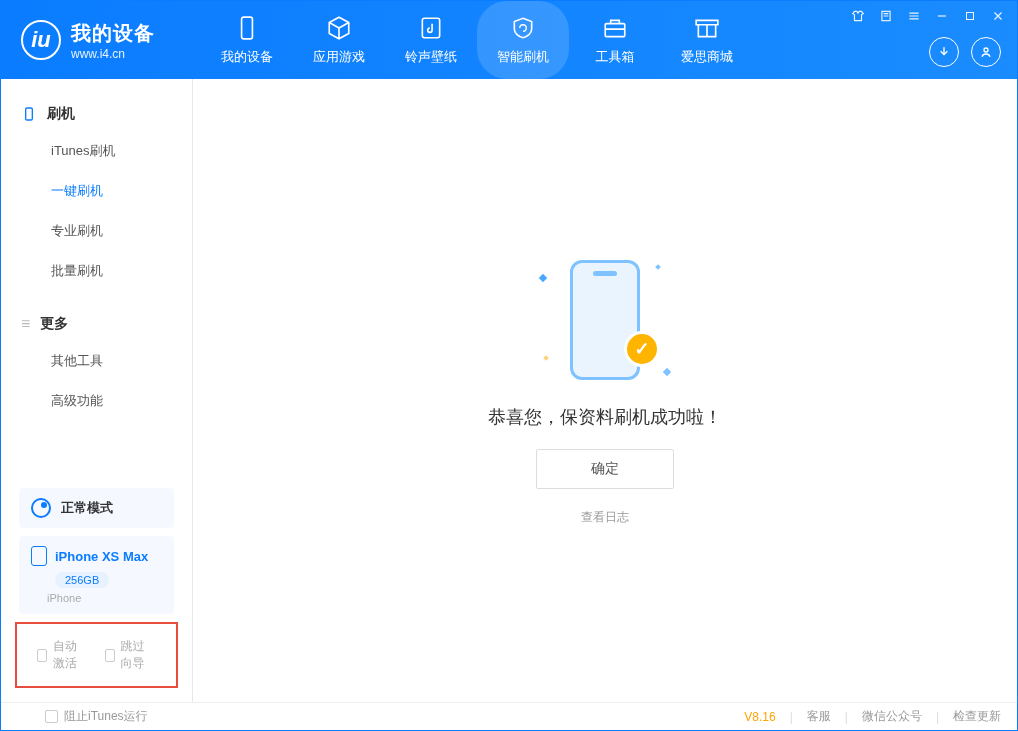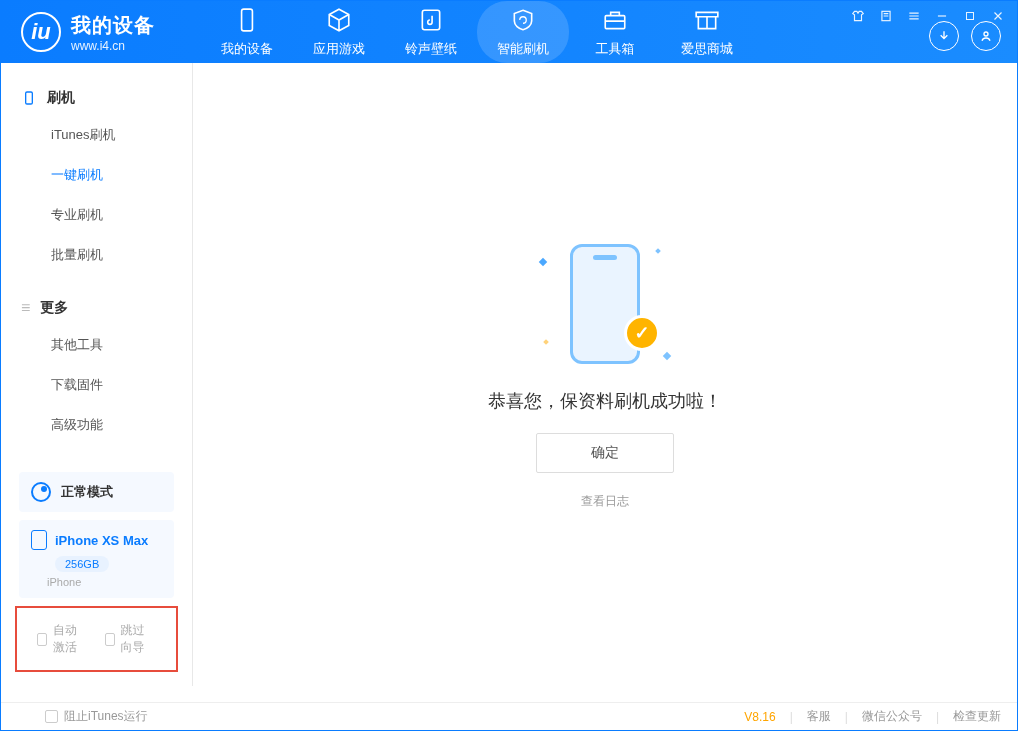--- a/index.html
+++ b/index.html
@@ -1,19 +1,19 @@
 <!DOCTYPE html>
 <html><head>
 <meta charset="utf-8">
 <style>
 * { margin: 0; padding: 0; box-sizing: border-box; font-family: "Microsoft YaHei", Arial, sans-serif; }
 body { background: #fff; width: 1018px; height: 731px; overflow: hidden; border: 1px solid #0a7cff; position: relative; }
 
 
-.header { height: 62px; background: linear-gradient(to right, #0a7cff, #1a8cff); display: flex; align-items: center; color: #fff; position: relative; }
+.header { height: 78px; background: linear-gradient(to right, #0a7cff, #1a8cff); display: flex; align-items: center; color: #fff; position: relative; }
 .logo-area { display: flex; align-items: center; padding: 0 20px; width: 200px; }
 .logo-icon { width: 40px; height: 40px; border: 2px solid #fff; border-radius: 50%; display: flex; align-items: center; justify-content: center; font-size: 22px; font-weight: bold; font-style: italic; margin-right: 10px; }
 .logo-text { display: flex; flex-direction: column; }
 .logo-title { font-size: 20px; font-weight: bold; letter-spacing: 1px; }
 .logo-sub { font-size: 12px; opacity: 0.9; }
 
 .nav-tabs { display: flex; height: 100%; }
 .nav-tab { width: 92px; display: flex; flex-direction: column; align-items: center; justify-content: center; cursor: pointer; font-size: 13px; gap: 6px; }
 .nav-tab.active { background: rgba(255,255,255,0.15); border-radius: 30px; }
 .nav-icon { width: 28px; height: 28px; display: flex; align-items: center; justify-content: center; }
@@ -196,21 +196,20 @@
     <div class="side-item">iTunes刷机</div>
     <div class="side-item active">一键刷机</div>
     <div class="side-item">专业刷机</div>
     <div class="side-item">批量刷机</div>
 
     <div class="side-section-header" style="margin-top:16px">
       <span class="side-more-icon">≡</span>
       <span>更多</span>
     </div>
     <div class="side-item">其他工具</div>
-    <div class="side-item">下载固件</div>
     <div class="side-item">高级功能</div>
 
     <div class="sidebar-bottom">
       <div class="mode-card">
         <span class="mode-icon"></span>
         <span>正常模式</span>
       </div>
       <div class="device-card">
         <div class="device-row1">
           <span class="device-phone-icon"></span>

